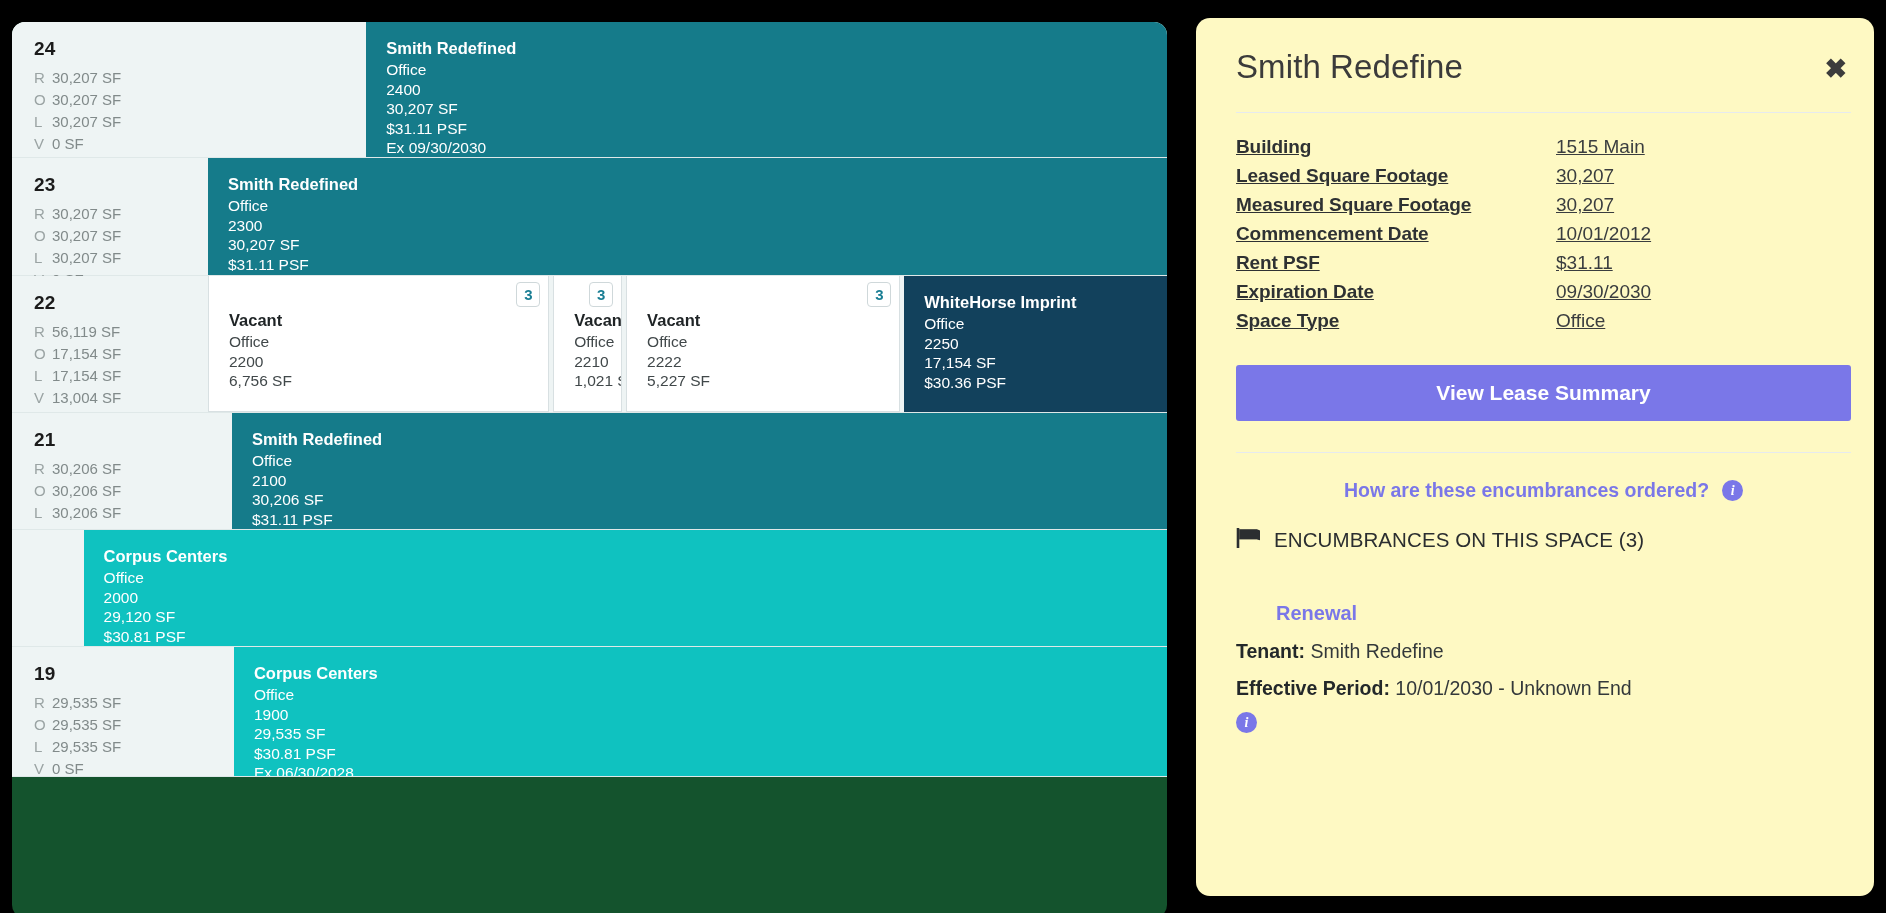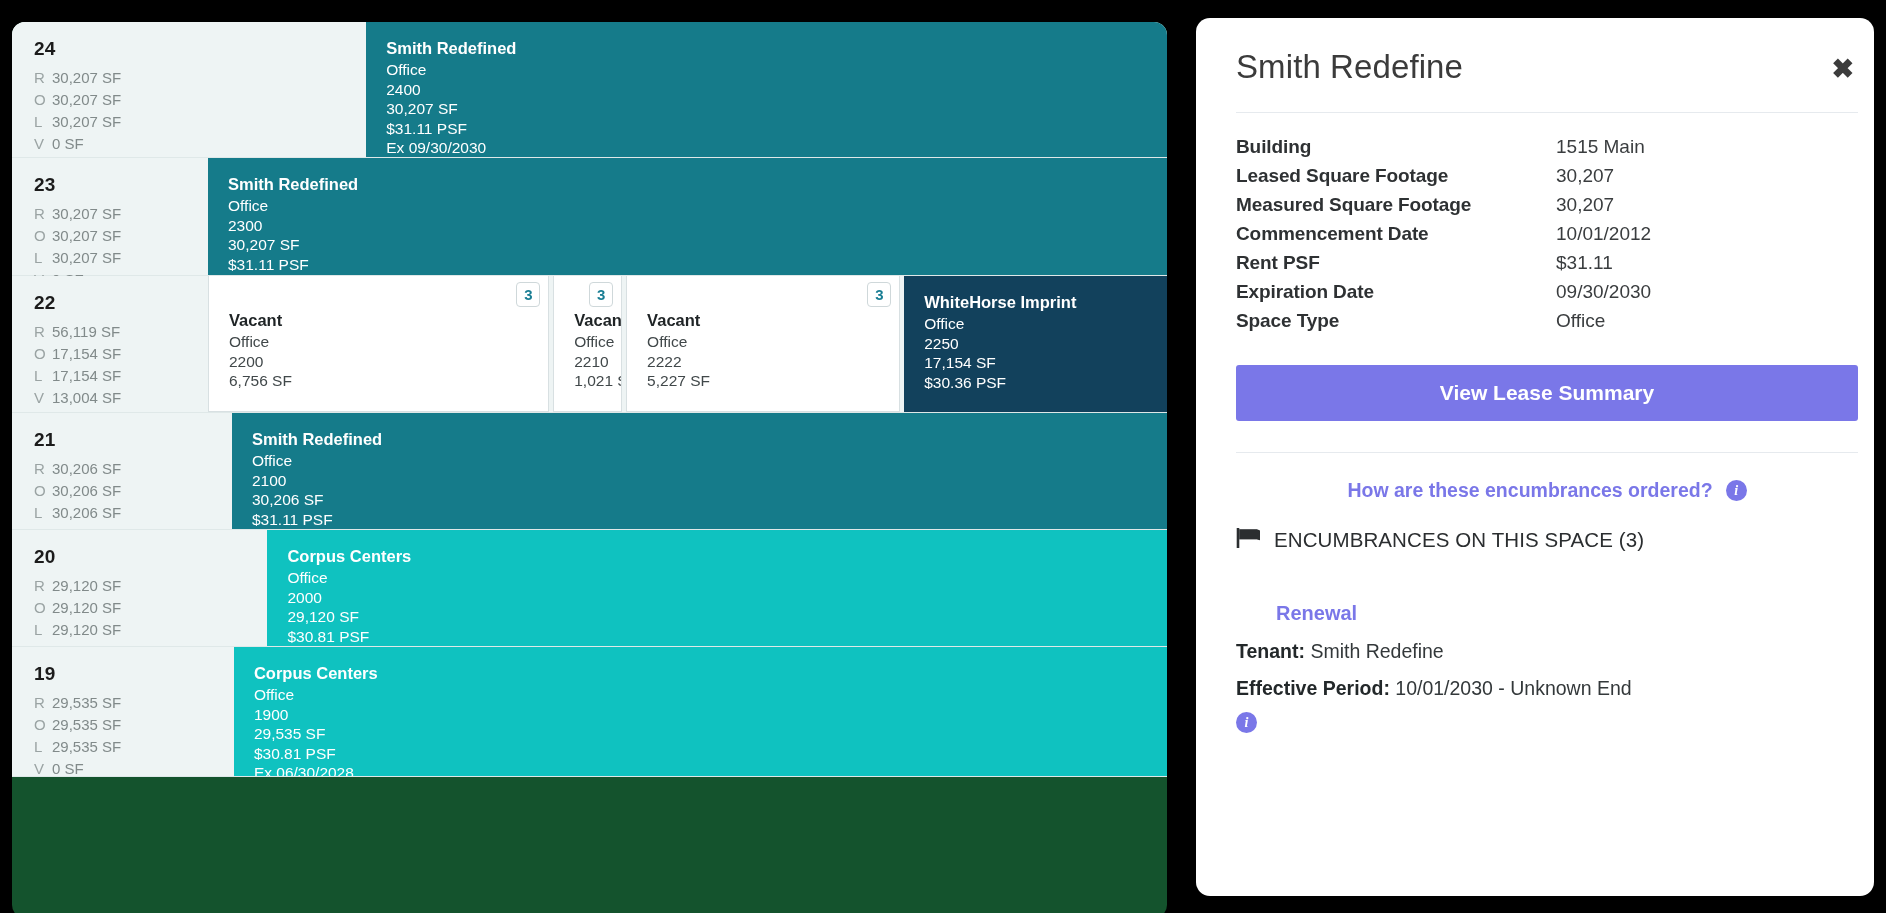--- a/index.html
+++ b/index.html
@@ -105,23 +105,23 @@
     font-weight: bold;
     line-height: 23px;
     text-align: center;
   }
 
   
   .panel {
     position: absolute;
     left: 1196px; top: 18px;
     width: 678px; height: 878px;
-    background: #ffffff;
+    background: #fef9c3;
     border-radius: 14px;
-    padding: 30px 16px 0 40px;
+    padding: 30px 23px 0 40px;
     overflow: hidden;
   }
   .panel-head {
     display: flex;
     align-items: flex-start;
     justify-content: space-between;
     padding-bottom: 26px;
   }
   .panel-title {
     font-size: 33px;
@@ -141,20 +141,21 @@
 
   .detail-table {
     width: 100%;
     border-collapse: collapse;
     margin-top: 19px;
   }
   .detail-table td {
     font-size: 19px;
     padding: 3.5px 0;
     vertical-align: top;
+    text-decoration: underline;
   }
   .detail-table td.lbl {
     font-weight: bold;
     color: #2e3133;
     width: 320px;
     letter-spacing: -.1px;
   }
   .detail-table td.val { color: #3a3d3f; }
 
   .btn-primary {
@@ -327,27 +328,20 @@
           <div class="suite" style="position: absolute; left: 2.5%; width: 97.5%; top: 0px; bottom: 0px; background: rgb(21, 123, 138);">
             <div class="s-name">Smith Redefined</div>
             <div class="s-line">Office</div>
             <div class="s-line">2100</div>
             <div class="s-line">30,206 SF</div>
             <div class="s-line">$31.11 PSF</div>
           </div>
         </div>
       </div>
       <div class="floor-row" style="height: 117px;">
-        <div class="floor-meta">
-          <div class="floor-num">20</div>
-          <div class="meta-line"><span class="k">R</span><span class="v">29,120 SF</span></div>
-          <div class="meta-line"><span class="k">O</span><span class="v">29,120 SF</span></div>
-          <div class="meta-line"><span class="k">L</span><span class="v">29,120 SF</span></div>
-          <div class="meta-line"><span class="k">V</span><span class="v">0 SF</span></div>
-        </div>
         <div class="suites">
           <div class="suite" style="position: absolute; left: 6.2%; width: 93.8%; top: 0px; bottom: 0px; background: rgb(15, 194, 192);">
             <div class="s-name">Corpus Centers</div>
             <div class="s-line">Office</div>
             <div class="s-line">2000</div>
             <div class="s-line">29,120 SF</div>
             <div class="s-line">$30.81 PSF</div>
           </div>
         </div>
       </div>

